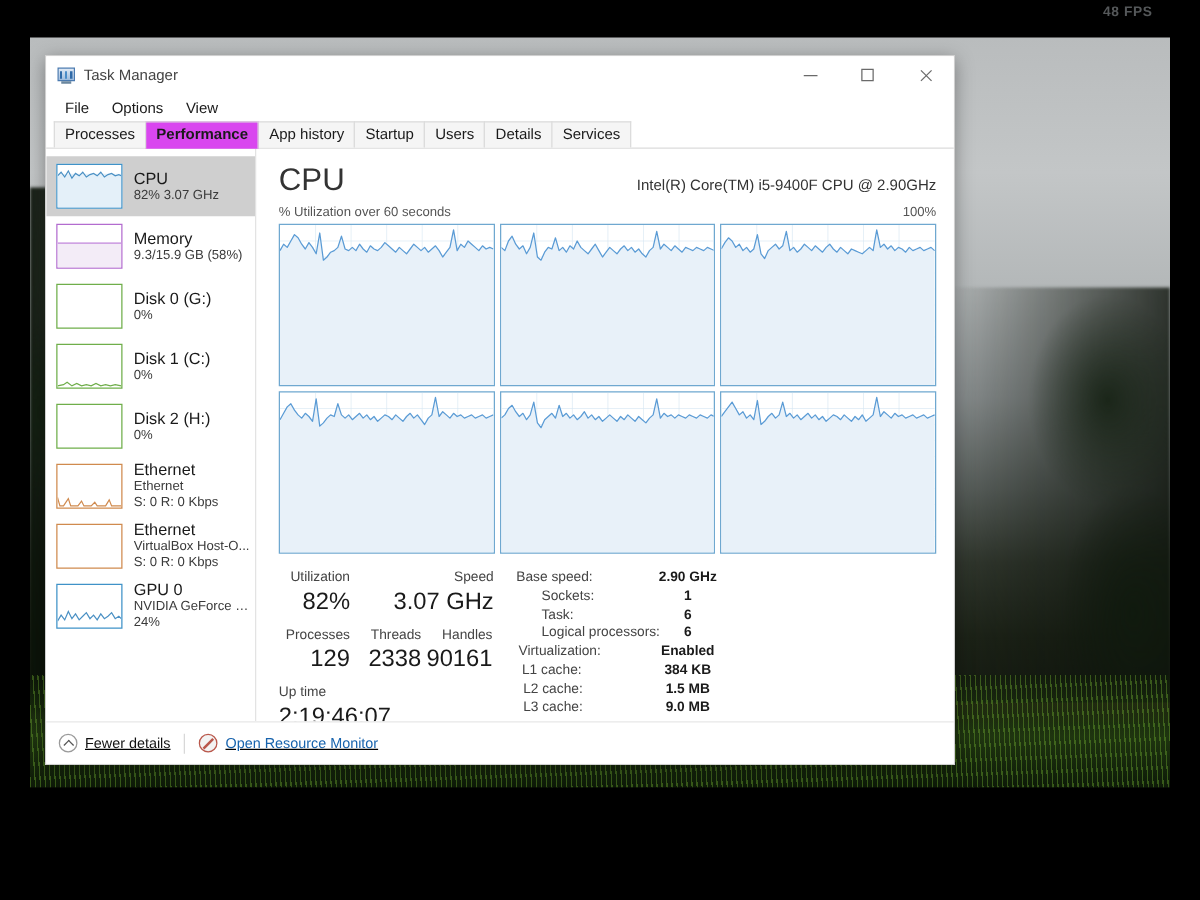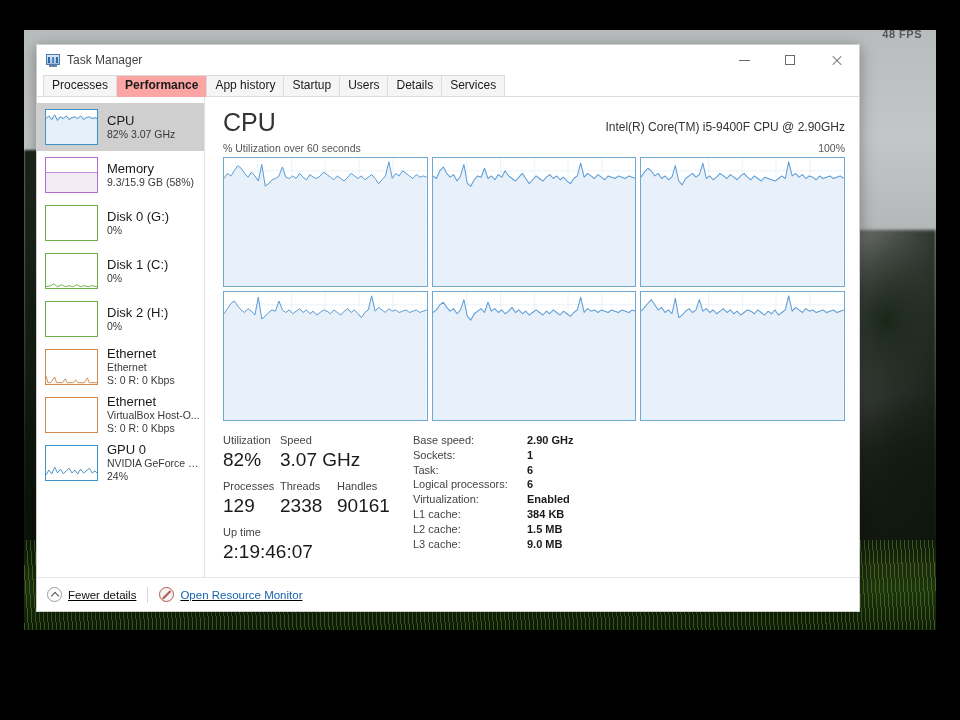--- a/index.html
+++ b/index.html
@@ -54,30 +54,30 @@
     background: linear-gradient(to bottom, #2a2216, #16120b);
     opacity: .85;
   }
   #bg-roof {
     position: absolute; left: 90px; bottom: 28px; width: 300px; height: 70px;
     background: linear-gradient(160deg, #cfd3d4 0%, #a7adae 45%, #6e7474 100%);
     clip-path: polygon(0% 100%, 38% 0%, 100% 42%, 100% 100%);
     opacity: .92;
   }
   #fps-counter {
-    position: absolute; right: 38px; top: 28px;
+    position: absolute; right: 38px; top: 4px;
     font-family: "Liberation Sans", sans-serif;
     font-size: 11px; font-weight: bold; color: #55585a;
     letter-spacing: .5px;
   }
 
   
   #tm-window {
     position: absolute; left: 36px; top: 44px;
-    width: 824px; height: 568px;
+    width: 728px; height: 568px;
     background: #ffffff;
     border: 1px solid #cfcfcf;
     box-shadow: 0 3px 14px rgba(0,0,0,.35);
     display: flex; flex-direction: column;
     font-size: 12px; color: #000;
   }
 
   
   #titlebar {
     height: 30px; flex: 0 0 30px;
@@ -141,21 +141,21 @@
   .tab {
     font-size: 12px; color: #1a1a1a;
     padding: 2px 8px 3px 8px;
     border: 1px solid #dcdcdc;
     border-bottom: none;
     background: #f5f5f5;
     margin-right: -1px;
     line-height: 15px;
   }
   .tab.active {
-    background: #fca5a5;
+    background: #d946ef;
     font-weight: bold;
     position: relative; z-index: 2;
     margin-bottom: -1px;
     padding-bottom: 4px;
   }
 
   
   #tm-body { flex: 1 1 auto; display: flex; min-height: 0; background: #fff; }
 
   #sidebar {
@@ -223,29 +223,29 @@
     position: relative; overflow: hidden;
   }
   .cpu-graph svg { display: block; width: 100%; height: 100%; }
 
   
   #stats {
     margin-top: 12px;
     display: flex;
   }
   #stats-left { width: 172px; flex: 0 0 172px; }
-  .stat-row { display: flex; }
+  .stat-row { display: flex; text-align: right; }
   .stat-cell { width: 57px; }
   .stat-cell.w2 { width: 115px; }
   .stat-label { font-size: 11px; color: #444; line-height: 14px; }
   .stat-value { font-size: 19px; color: #1a1a1a; line-height: 26px; font-weight: normal; }
   .stat-block { margin-top: 6px; }
 
   #stats-right { margin-left: 18px; }
-  .spec-row { display: flex; line-height: 14.8px; }
+  .spec-row { display: flex; line-height: 14.8px; justify-content: center; }
   .spec-key { width: 114px; font-size: 11px; color: #444; }
   .spec-val { font-size: 11px; color: #1a1a1a; font-weight: bold; }
 
   
   #tm-footer {
     flex: 0 0 34px; height: 34px;
     display: flex; align-items: center;
     padding-left: 10px;
     border-top: 1px solid #e8e8e8;
     background: #fff;
@@ -306,20 +306,25 @@
         <i class="glyph-min"></i>
       </div>
     <div class="wbtn" id="win-max">
         <i class="glyph-max"></i>
       </div>
     <div class="wbtn" id="win-close">
         <i class="glyph-close"></i>
       </div>
   </div>
 
+  <div id="menubar">
+    <div class="menu-item">File</div>
+    <div class="menu-item">Options</div>
+    <div class="menu-item">View</div>
+  </div>
 
   <div id="tabstrip">
     <div class="tab">Processes</div>
     <div class="tab active">Performance</div>
     <div class="tab">App history</div>
     <div class="tab">Startup</div>
     <div class="tab">Users</div>
     <div class="tab">Details</div>
     <div class="tab">Services</div>
   </div>

